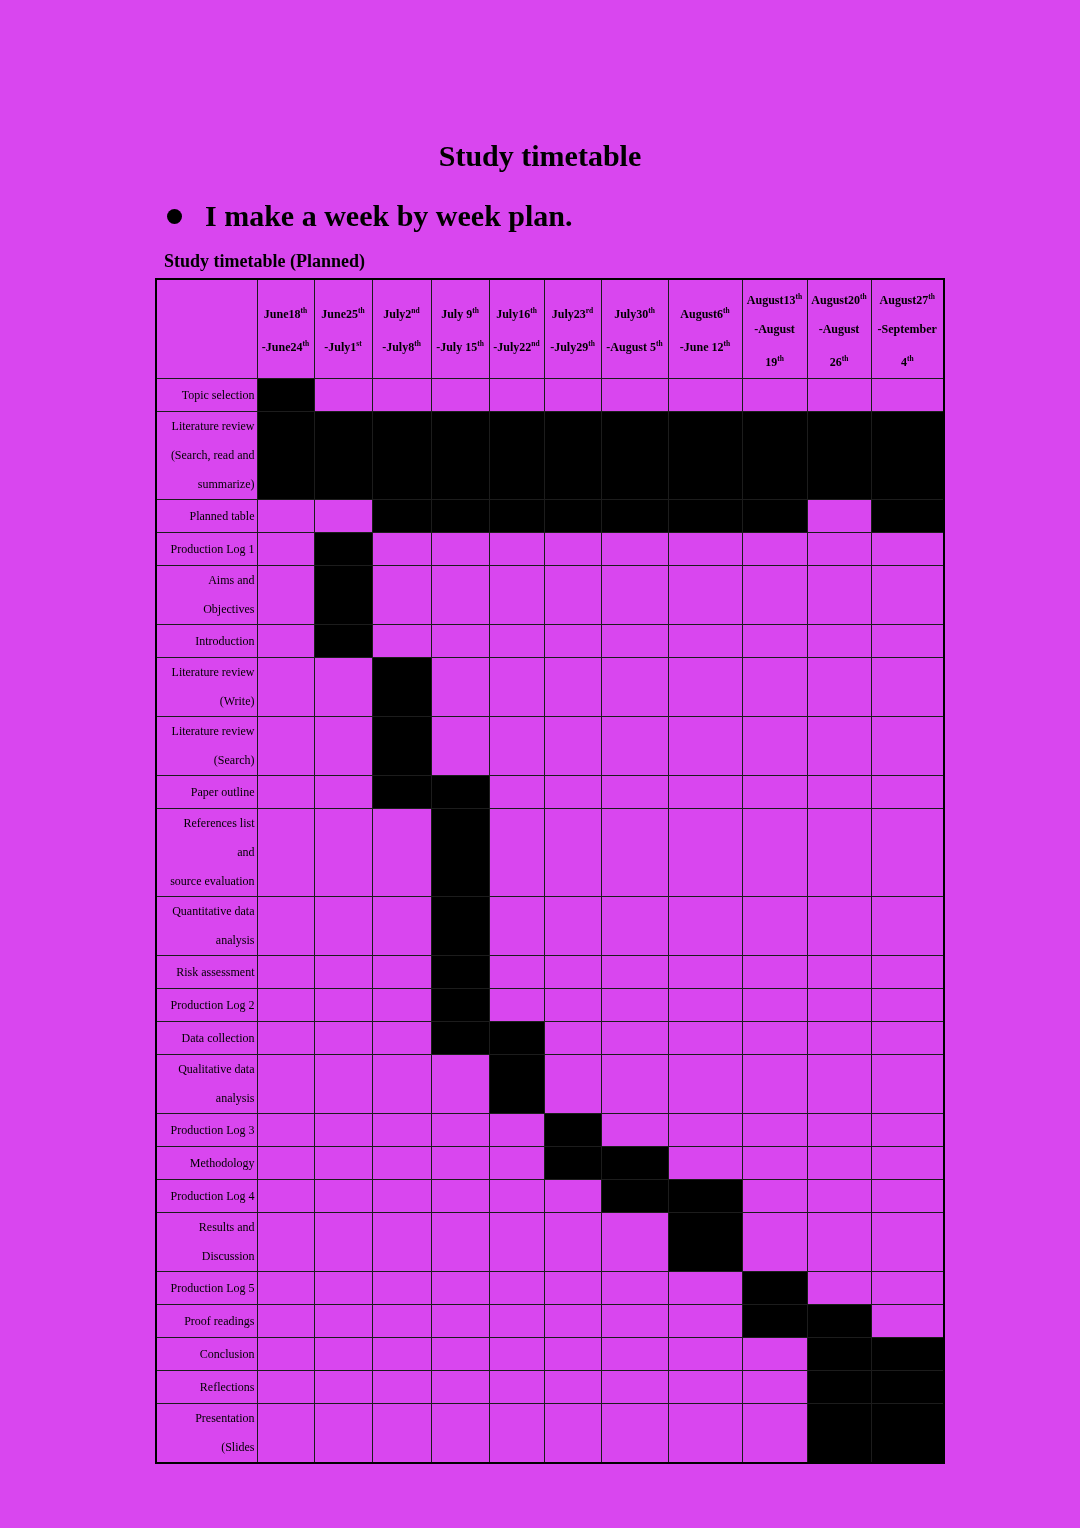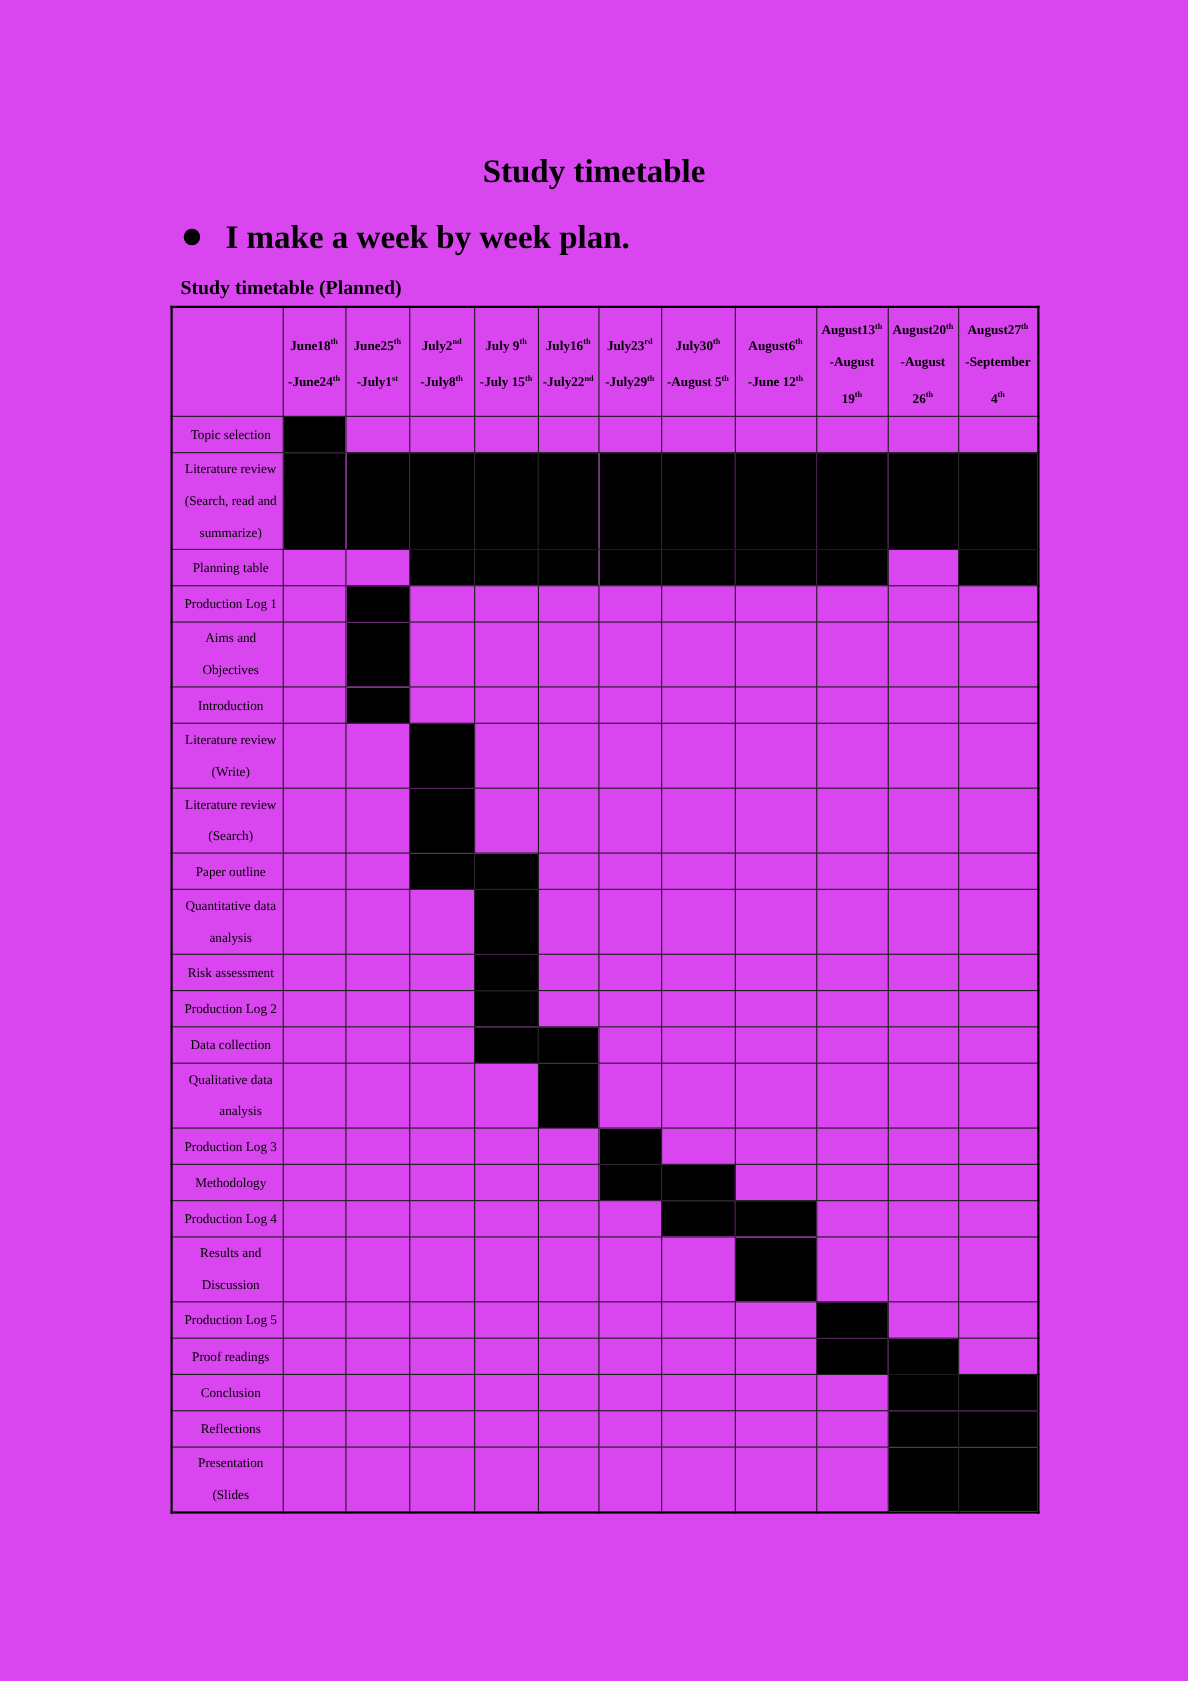--- a/index.html
+++ b/index.html
@@ -65,21 +65,21 @@
     font-weight: 700;
     text-align: center;
     vertical-align: middle;
     margin-top: 30px;
   }
   .hline { line-height: 29px; white-space: pre; }
   .gantt thead sup, .gantt tbody sup { font-size: 7.5px; }
   .gantt tbody th {
     font-weight: 400;
     font-size: 12px;
-    text-align: center;
+    text-align: right;
     padding: 0 2px 0 8px;
     vertical-align: middle;
   }
   .lbl-line { line-height: 29px; white-space: pre-wrap; }
   td.filled { background: #000000; }
 </style>
 </head>
 <body>
 
 <div class="page">
@@ -188,21 +188,21 @@
           <td class="filled"></td>
           <td class="filled"></td>
           <td class="filled"></td>
           <td class="filled"></td>
           <td class="filled"></td>
           <td class="filled"></td>
           <td class="filled"></td>
         </tr>
         <tr style="height: 33px;">
           <th scope="row">
-            <div class="lbl-line">Planning table</div>
+            <div class="lbl-line">Planned table</div>
           </th>
           <td></td>
           <td></td>
           <td class="filled"></td>
           <td class="filled"></td>
           <td class="filled"></td>
           <td class="filled"></td>
           <td class="filled"></td>
           <td class="filled"></td>
           <td class="filled"></td>
@@ -291,20 +291,37 @@
           <td></td>
           <td></td>
         </tr>
         <tr style="height: 33px;">
           <th scope="row">
             <div class="lbl-line">Paper outline</div>
           </th>
           <td></td>
           <td></td>
           <td class="filled"></td>
+          <td class="filled"></td>
+          <td></td>
+          <td></td>
+          <td></td>
+          <td></td>
+          <td></td>
+          <td></td>
+          <td></td>
+        </tr>
+        <tr style="height: 58px;">
+          <th scope="row">
+            <div class="lbl-line">References list and</div>
+            <div class="lbl-line">source evaluation</div>
+          </th>
+          <td></td>
+          <td></td>
+          <td></td>
           <td class="filled"></td>
           <td></td>
           <td></td>
           <td></td>
           <td></td>
           <td></td>
           <td></td>
           <td></td>
         </tr>
         <tr style="height: 58px;">

